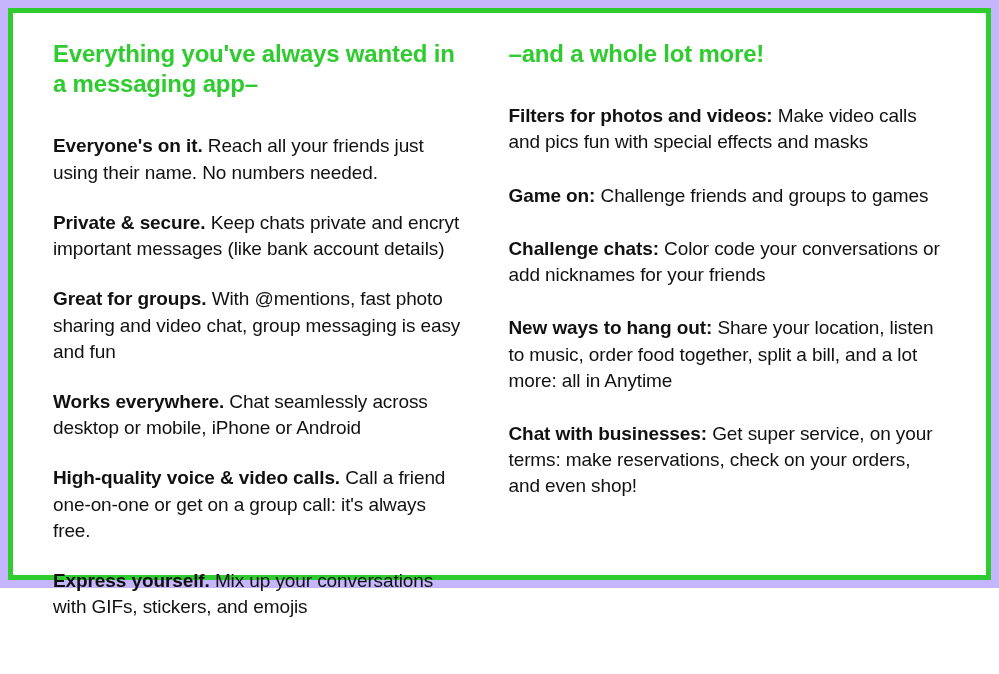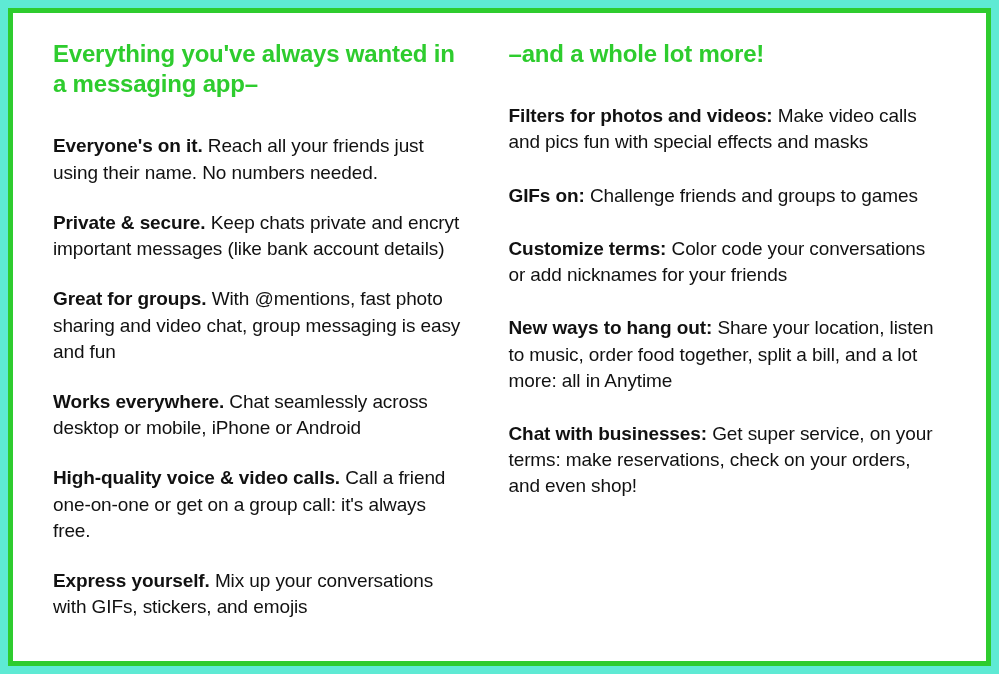--- a/index.html
+++ b/index.html
@@ -9,23 +9,23 @@
   }
   body {
     width: 999px;
     height: 674px;
     font-family: "Liberation Sans", sans-serif;
     overflow: hidden;
   }
   .page {
     box-sizing: border-box;
     width: 999px;
-    height: 674px;
+    height: 588px;
     padding: 8px;
-    background: #5eead4;
+    background: #c4b5fd;
   }
   .frame {
     box-sizing: border-box;
     width: 100%;
     height: 100%;
     border: 5px solid #2ecc2e;
     background: #ffffff;
     padding: 26px 34px 10px 40px;
     display: flex;
     flex-direction: row;
@@ -104,25 +104,25 @@
     </div>
 
     <div class="column right">
       <h2 class="col-heading">–and a whole lot more!</h2>
 
       <p class="feature">
         <span class="lead">Filters for photos and videos:</span><span class="rest"> Make video calls and pics fun with special effects and masks</span>
       </p>
 
       <p class="feature">
-        <span class="lead">GIFs on:</span><span class="rest"> Challenge friends and groups to games</span>
+        <span class="lead">Game on:</span><span class="rest"> Challenge friends and groups to games</span>
       </p>
 
       <p class="feature">
-        <span class="lead">Customize terms:</span><span class="rest"> Color code your conversations or add nicknames for your friends</span>
+        <span class="lead">Challenge chats:</span><span class="rest"> Color code your conversations or add nicknames for your friends</span>
       </p>
 
       <p class="feature">
         <span class="lead">New ways to hang out:</span><span class="rest"> Share your location, listen to music, order food together, split a bill, and a lot more: all in Anytime</span>
       </p>
 
       <p class="feature">
         <span class="lead">Chat with businesses:</span><span class="rest"> Get super service, on your terms: make reservations, check on your orders, and even shop!</span>
       </p>
     </div>

